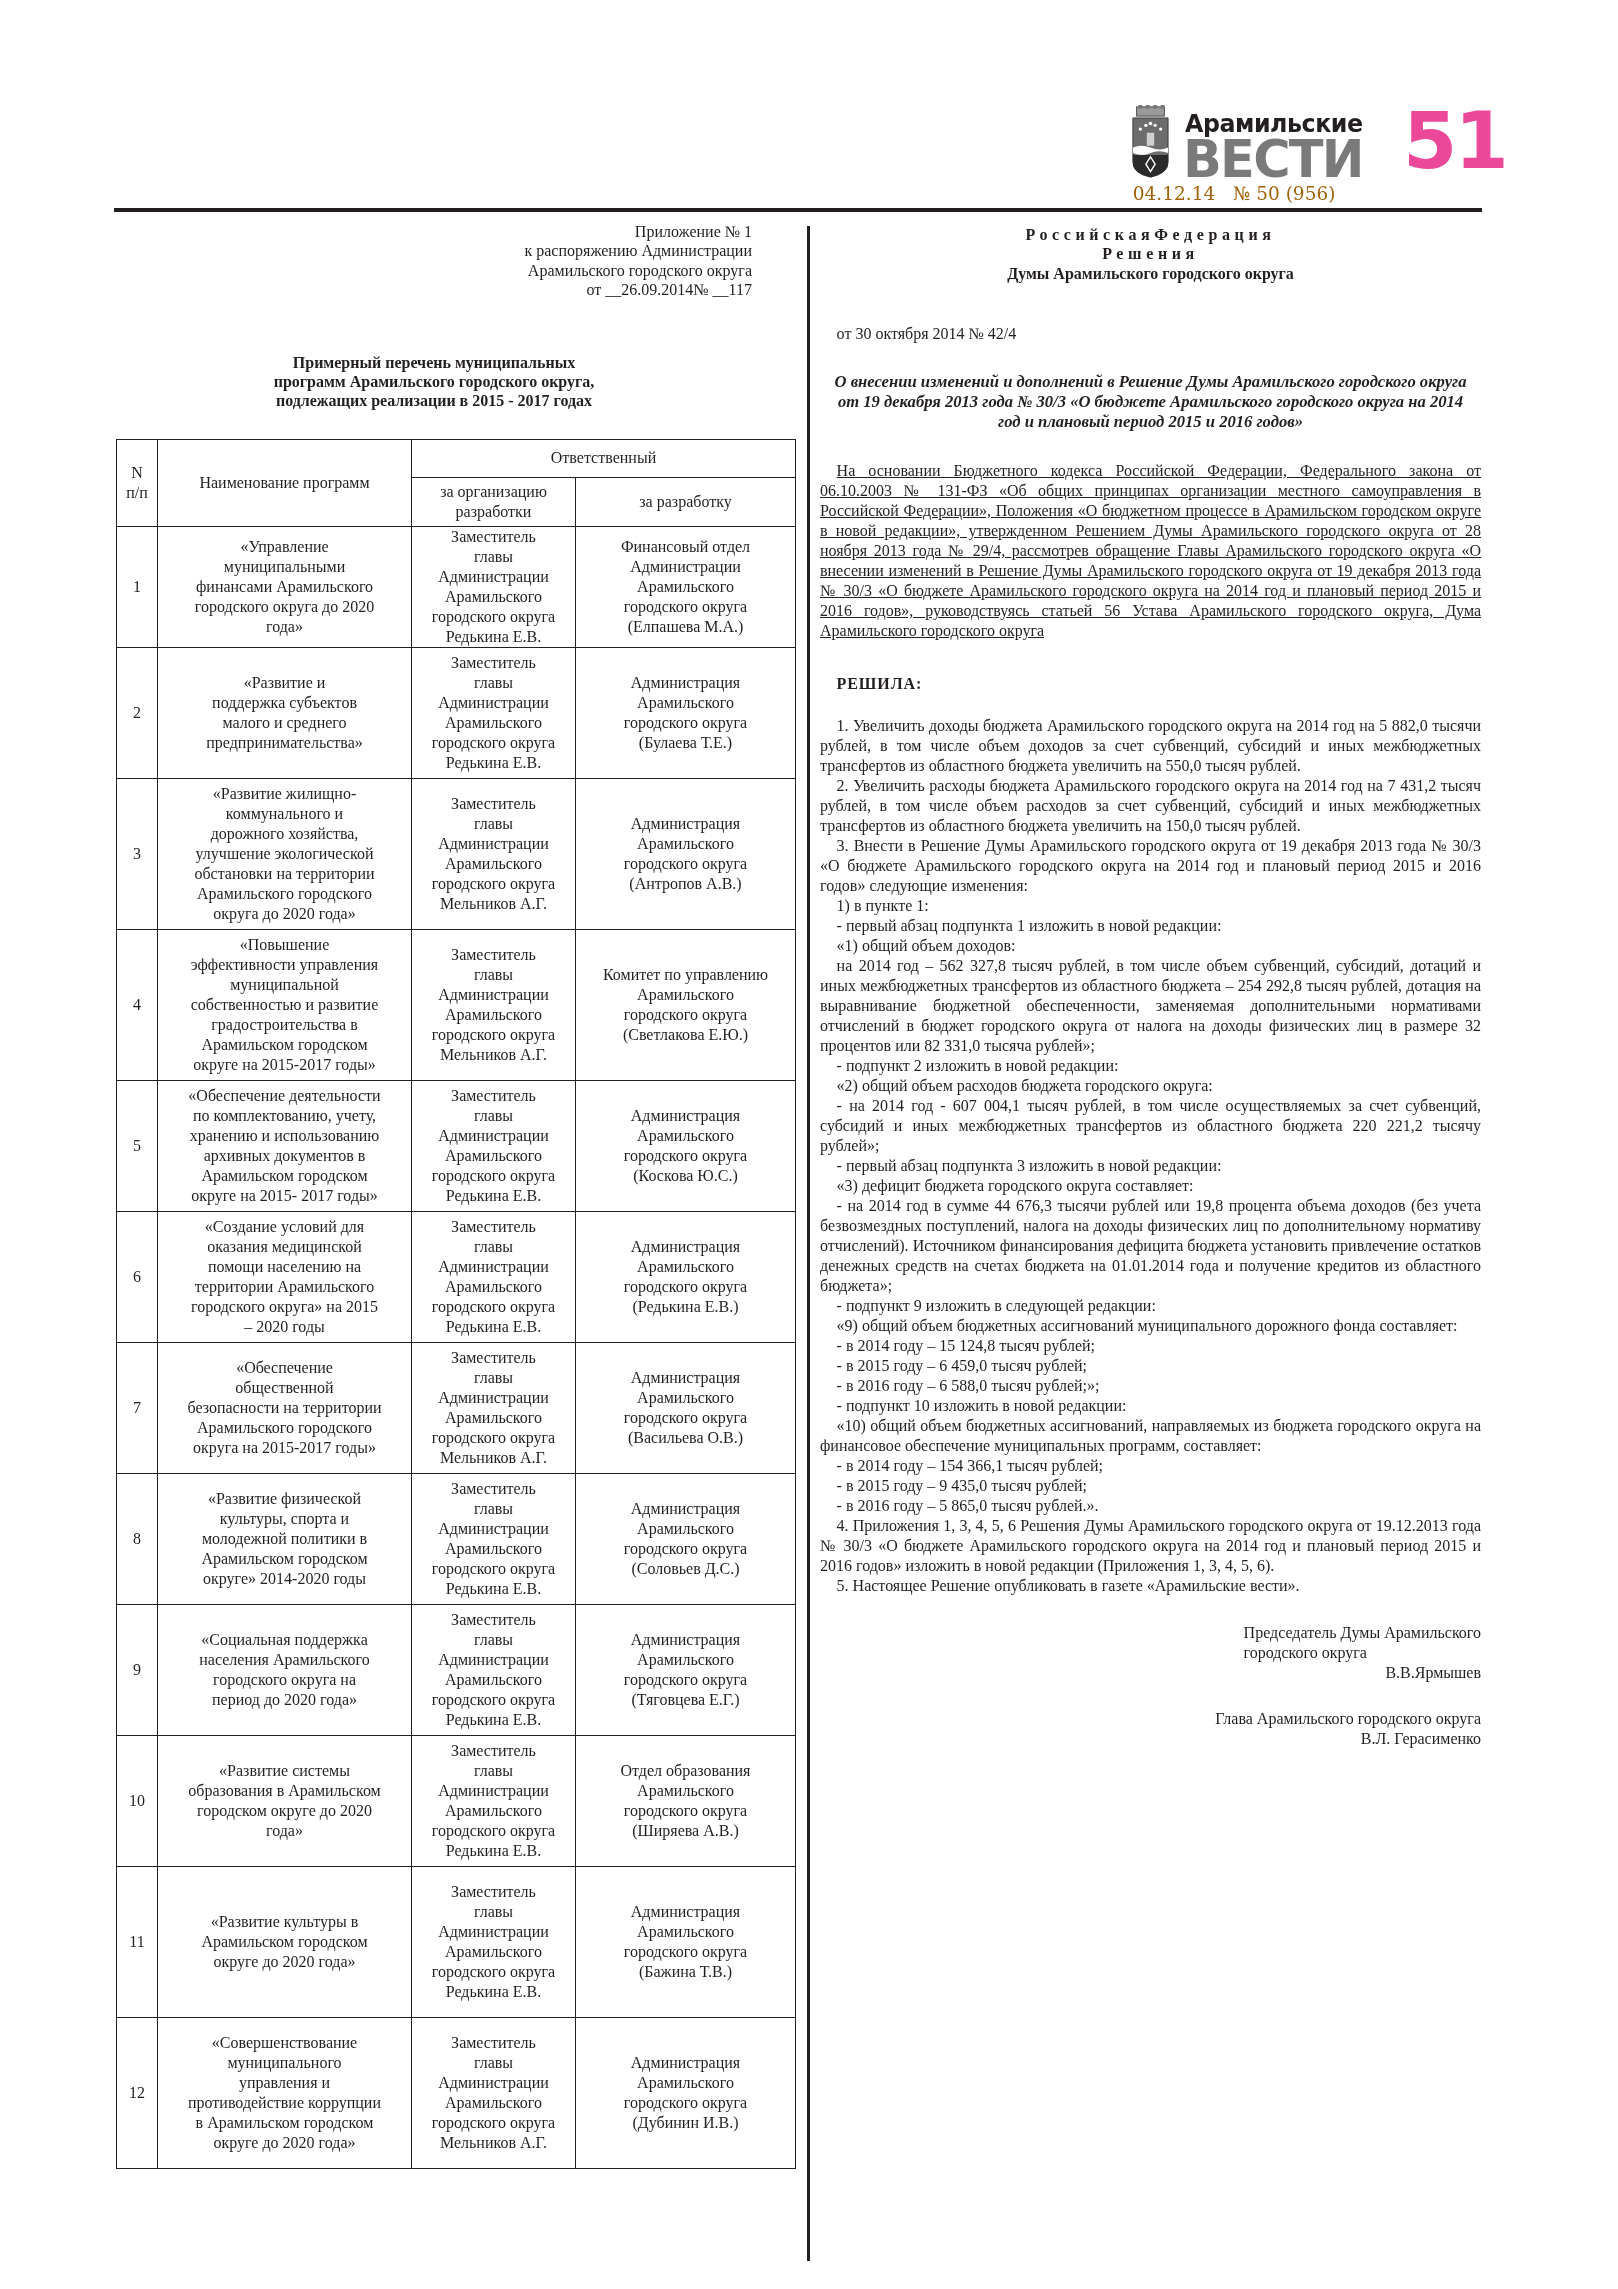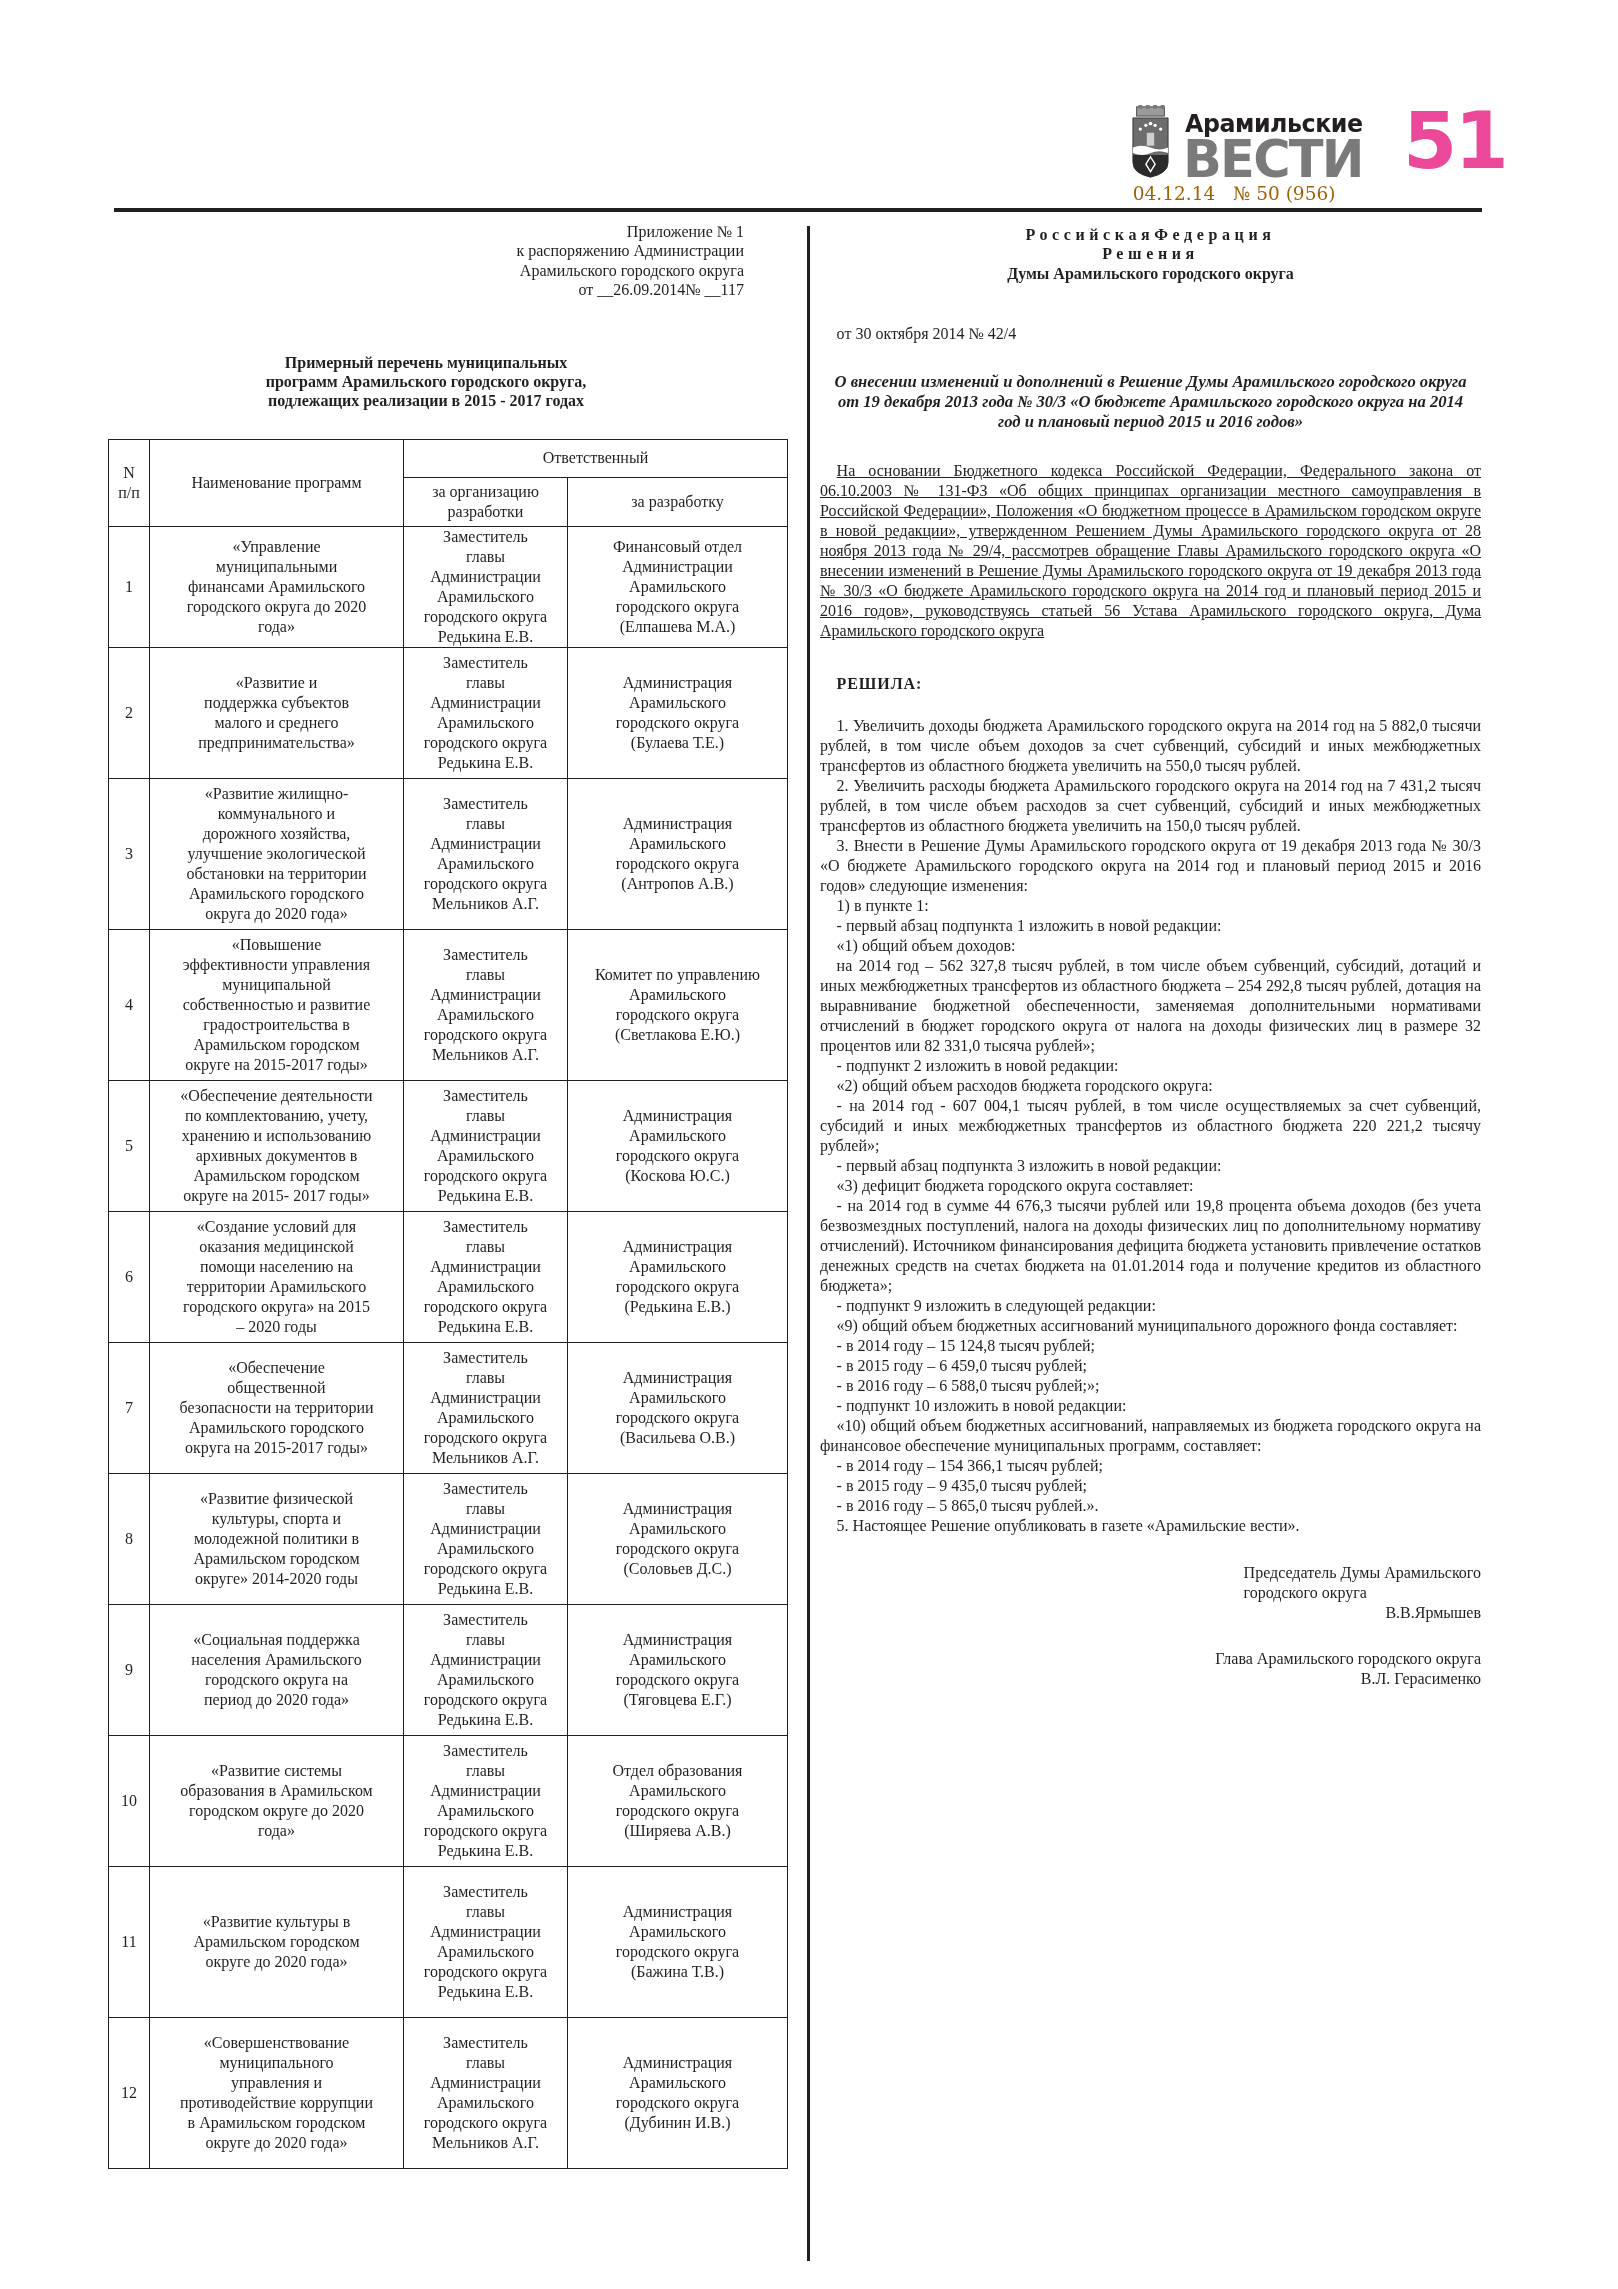--- a/index.html
+++ b/index.html
@@ -9,21 +9,21 @@
   .masthead { position: absolute; left: 1131px; top: 102px; width: 369px; height: 102px; }
   .emblem { position: absolute; left: 0; top: 2.8px; width: 39px; height: 74px; }
   .brand-top { position: absolute; left: 54px; top: 7.4px; font-family: "DejaVu Sans", sans-serif; font-size: 25px; letter-spacing: -0.5px; color: #231f20; font-weight: bold; transform: scaleX(0.95); transform-origin: left; }
   .brand-main { position: absolute; left: 52px; top: 31px; font-family: "DejaVu Sans", sans-serif; font-weight: bold; font-size: 52px; line-height: 52px; color: #7a7a7a; letter-spacing: -1.8px; transform: scaleX(0.98); transform-origin: left; }
   .issue-line { position: absolute; left: 1.8px; top: 81px; font-family: "DejaVu Serif", serif; font-size: 18.5px; color: #a16207; white-space: pre; }
   .page-number { position: absolute; left: 1403px; top: 100px; font-family: "DejaVu Sans", sans-serif; font-weight: bold; font-size: 78px; line-height: 83px; color: #ec4899; letter-spacing: -2.8px; }
   .header-rule { position: absolute; left: 114px; top: 208px; width: 1368px; height: 3.7px; background: #231f20; }
   .column-divider { position: absolute; left: 807px; top: 226px; width: 2.8px; height: 2035px; background: #231f20; }
 
   
-  .left-col { position: absolute; left: 108px; top: 222px; width: 636px; font-family: Liberation Serif, serif; }
+  .left-col { position: absolute; left: 116px; top: 222px; width: 636px; font-family: Liberation Serif, serif; }
   .appendix { text-align: right; font-size: 16px; line-height: 19.4px; padding-right: 0; margin-top: 0; }
   .appendix div { white-space: pre; }
   .list-title { text-align: center; font-weight: bold; font-size: 16px; line-height: 19.4px; margin-top: 53px; }
 
   table.programs { border-collapse: collapse; margin-top: 28px; width: 678px; table-layout: fixed; font-size: 16px; line-height: 20px; }
   table.programs td, table.programs th { border: 1.4px solid #231f20; text-align: center; vertical-align: middle; padding: 0 3.7px; font-weight: normal; }
   table.programs col.c1 { width: 41px; }
   table.programs col.c2 { width: 254px; }
   table.programs col.c3 { width: 164px; }
   table.programs col.c4 { width: 220px; }
@@ -211,20 +211,21 @@
       <p>- подпункт 9 изложить в следующей редакции:</p>
       <p>«9) общий объем бюджетных ассигнований муниципального дорожного фонда составляет:</p>
       <p>- в 2014 году – 15 124,8 тысяч рублей;</p>
       <p>- в 2015 году – 6 459,0 тысяч рублей;</p>
       <p>- в 2016 году – 6 588,0 тысяч рублей;»;</p>
       <p>- подпункт 10 изложить в новой редакции:</p>
       <p>«10) общий объем бюджетных ассигнований, направляемых из бюджета городского округа на финансовое обеспечение муниципальных программ, составляет:</p>
       <p>- в 2014 году – 154 366,1 тысяч рублей;</p>
       <p>- в 2015 году – 9 435,0 тысяч рублей;</p>
       <p>- в 2016 году – 5 865,0 тысяч рублей.».</p>
+      <p>4. Приложения 1, 3, 4, 5, 6 Решения Думы Арамильского городского округа от 19.12.2013 года № 30/3 «О бюджете Арамильского городского округа на 2014 год и плановый период 2015 и 2016 годов» изложить в новой редакции (Приложения 1, 3, 4, 5, 6).</p>
       <p>5. Настоящее Решение опубликовать в газете «Арамильские вести».</p>
     </div>
   <div class="sig">
     <div class="sig-row">
       <div>
           <div>Председатель Думы Арамильского</div>
           <div>городского округа</div>
         </div>
       <div>В.В.Ярмышев</div>
     </div>

